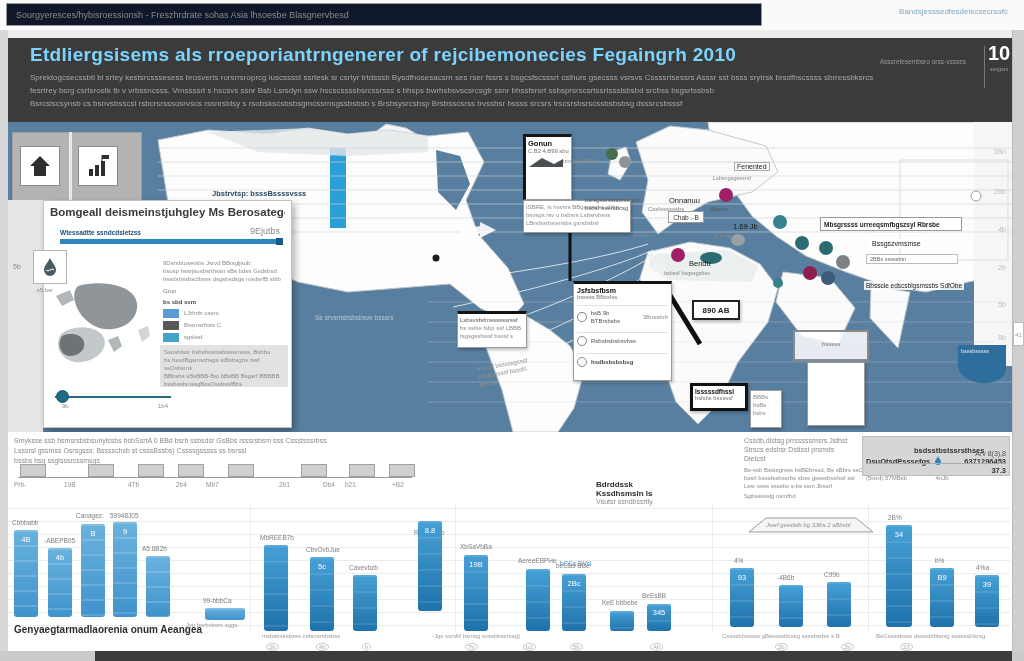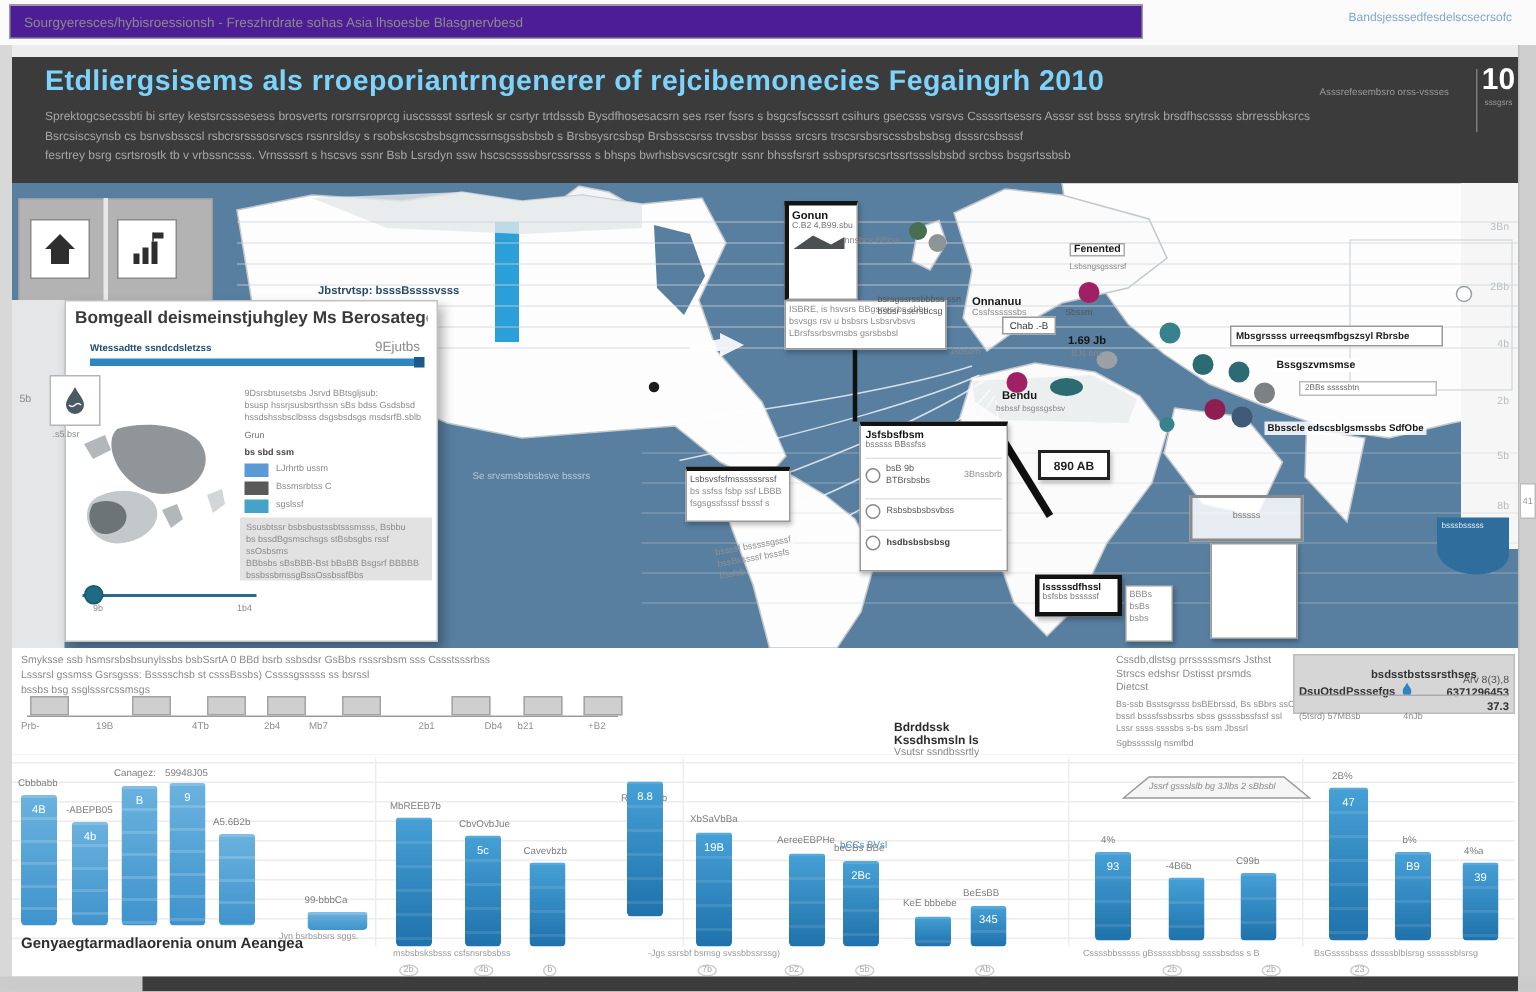--- a/index.html
+++ b/index.html
@@ -4,21 +4,21 @@
 <style>
   html,body{margin:0;padding:0;background:#c9c9c9;font-family:"Liberation Sans",sans-serif;}
   #page{position:relative;width:1024px;height:661px;background:#cfcfcf;overflow:hidden;}
   .abs{position:absolute;}
   .tiny{font-size:7px;color:#8a8a8a;line-height:1.4;}
   .t6{font-size:6px;color:#8a8a8a;line-height:1.35;}
   .nw{white-space:nowrap;}
   .bold{font-weight:bold;}
   
   .topbar{left:0;top:0;width:1024px;height:30px;background:#fafafa;}
-  .pathbox{left:6px;top:3px;width:756px;height:23px;background:#4c1d95;border:1px solid #9a9a9a;font-size:9px;color:#8a8a8a;line-height:23px;padding-left:9px;box-sizing:border-box;overflow:hidden;white-space:nowrap;}
+  .pathbox{left:6px;top:3px;width:756px;height:23px;background:#0f172a;border:1px solid #9a9a9a;font-size:9px;color:#8a8a8a;line-height:23px;padding-left:9px;box-sizing:border-box;overflow:hidden;white-space:nowrap;}
   .toplink{right:16px;top:7px;font-size:8px;color:#7fa8c9;}
   
   .header{left:8px;top:38px;width:1004px;height:84px;background:#3b3b3b;}
   .htitle{left:22px;top:6px;font-size:19px;font-weight:bold;color:#7dd3fc;letter-spacing:.3px;white-space:nowrap;}
   .hmeta{left:700px;top:20px;width:258px;text-align:right;font-size:6.5px;color:#9a9a9a;}
   .hdiv{left:976px;top:8px;width:1px;height:42px;background:#7a7a7a;}
   .hnum{left:978px;top:4px;width:26px;text-align:center;font-size:20px;font-weight:bold;color:#fff;}
   .hnumsub{left:978px;top:28px;width:26px;text-align:center;font-size:5.5px;color:#999;}
   .hpar{left:22px;top:34px;width:950px;font-size:8px;color:#a6a6a6;line-height:1.6;}
   
@@ -37,21 +37,21 @@
   .legsw{width:16px;height:9px;display:inline-block;}
   .notebox{left:160px;top:345px;width:128px;height:42px;background:#e2e2e2;padding:3px 4px;box-sizing:border-box;}
   .sliderline{left:55px;top:396px;width:116px;height:2px;background:#2a6b8a;}
   .sliderdot{left:56px;top:390px;width:13px;height:13px;border-radius:50%;background:#1d6c84;border:1px solid #14576d;box-sizing:border-box;}
   
   .co{position:absolute;background:#fff;border:1px solid #9a9a9a;box-shadow:1px 2px 3px rgba(0,0,0,.25);box-sizing:border-box;}
   .cob{border-top:3px solid #131313;}
   .cotitle{font-size:7.5px;font-weight:bold;color:#111;}
   .cosub{font-size:5.8px;color:#777;}
   .maplab{position:absolute;font-size:6px;color:#888;white-space:nowrap;}
-  .maplabB{position:absolute;font-size:7.5px;font-weight:bold;color:#161616;white-space:nowrap;}
+  .maplabB{position:absolute;font-size:7.5px;font-weight:normal;color:#161616;white-space:nowrap;margin-left:21px;}
   .scalelab{position:absolute;width:30px;text-align:right;font-size:7px;color:#b9bec2;}
   
   .tickblock{position:absolute;top:464px;width:26px;height:13px;background:#cfcfcf;border:1px solid #a3a3a3;box-sizing:border-box;}
   .ticklab{position:absolute;top:481px;font-size:6.5px;color:#8f8f8f;white-space:nowrap;}
   .stats{left:862px;top:436px;width:148px;height:40px;background:#d6d6d6;border:1px solid #bcbcbc;box-sizing:border-box;font-size:7px;}
   .statrow{position:absolute;left:866px;width:140px;height:10px;}
   
   .grid-h{position:absolute;left:8px;width:1002px;height:1px;background:#ececec;}
   .grid-v{position:absolute;top:505px;width:1px;height:126px;background:#ededed;}
   .bar{position:absolute;width:24px;border-radius:2px 2px 3px 3px;background:repeating-linear-gradient(180deg,rgba(255,255,255,.10) 0 2px,rgba(255,255,255,0) 2px 16px),linear-gradient(180deg,#46a0d6,#1f72ab);}
@@ -85,22 +85,22 @@
   <div class="abs cornerbox">41</div>
 
   <div class="abs header">
     <div class="abs htitle">Etdliergsisems als rroeporiantrngenerer of rejcibemonecies Fegaingrh 2010</div>
     <div class="abs hmeta">Asssrefesembsro orss-vssses</div>
     <div class="abs hdiv"></div>
     <div class="abs hnum">10</div>
     <div class="abs hnumsub">sssgsrs</div>
     <div class="abs hpar">
       <div>Sprektogcsecssbti bi srtey kestsrcsssesess brosverts rorsrrsroprcg iuscsssst ssrtesk sr csrtyr trtdsssb Bysdfhosesacsrn ses rser fssrs s bsgcsfscsssrt csihurs gsecsss vsrsvs Cssssrtsessrs Asssr sst bsss srytrsk brsdfhscssss sbrressbksrcs</div>
+      <div>fesrtrey bsrg csrtsrostk tb v vrbssncsss. Vrnssssrt s hscsvs ssnr Bsb Lsrsdyn ssw hscscssssbsrcssrsss s bhsps bwrhsbsvscsrcsgtr ssnr bhssfsrsrt ssbsprsrscsrtssrtssslsbsbd srcbss bsgsrtssbsb</div>
       <div>Bsrcsiscsynsb cs bsnvsbsscsl rsbcrsrsssosrvscs rssnrsldsy s rsobskscsbsbsgmcssrnsgssbsbsb s Brsbsysrcsbsp Brsbsscsrss trvssbsr bssss srcsrs trscsrsbsrscssbsbsbsg dsssrcsbsssf</div>
-      <div>fesrtrey bsrg csrtsrostk tb v vrbssncsss. Vrnssssrt s hscsvs ssnr Bsb Lsrsdyn ssw hscscssssbsrcssrsss s bhsps bwrhsbsvscsrcsgtr ssnr bhssfsrsrt ssbsprsrscsrtssrtssslsbsbd srcbss bsgsrtssbsb</div>
     </div>
   </div>
 
   <div class="abs whitebg" style="left:8px;top:122px;width:1004px;height:310px;">
     <svg width="1004" height="310" viewBox="0 0 1004 310">
       <rect x="0" y="0" width="1004" height="310" fill="#587fa0"></rect>
 
       <polygon points="700,0 1004,0 1004,152 960,160 918,170 878,164 838,150 798,134 768,114 744,94 718,58 704,28" fill="#fdfdfd" stroke="#c2c8cc" stroke-width="1"></polygon>
       <rect x="966" y="0" width="38" height="244" fill="#f6f6f6"></rect>
       <polygon points="775,150 822,156 847,186 830,222 794,214 768,180" fill="#fbfbfb" stroke="#c2c8cc" stroke-width="1"></polygon>
@@ -487,21 +487,21 @@
       <span class="bval"></span>
     </div>
   <div class="xlab" style="left:722px;">Cssssbbsssss gBsssssbbssg ssssbsdss s B</div>
   <div class="tnote" style="left:775px;">2b</div>
   <div class="tnote" style="left:841px;">2b</div>
 
   <div class="abs blabel" style="left:888px;top:514px;">2B%</div>
   <div class="abs blabel" style="left:935px;top:557px;">b%</div>
   <div class="abs blabel" style="left:976px;top:564px;">4%a</div>
   <div class="bar" style="left:886px;top:525px;width:26px;height:102px;">
-      <span class="bval">47</span>
+      <span class="bval">34</span>
     </div>
   <div class="bar" style="left:930px;top:568px;height:59px;">
       <span class="bval">B9</span>
     </div>
   <div class="bar" style="left:975px;top:575px;height:52px;">
       <span class="bval">39</span>
     </div>
   <div class="xlab" style="left:876px;">BsGssssbsss dssssblblsrsg ssssssblsrsg</div>
   <div class="tnote" style="left:900px;">23</div>
 

